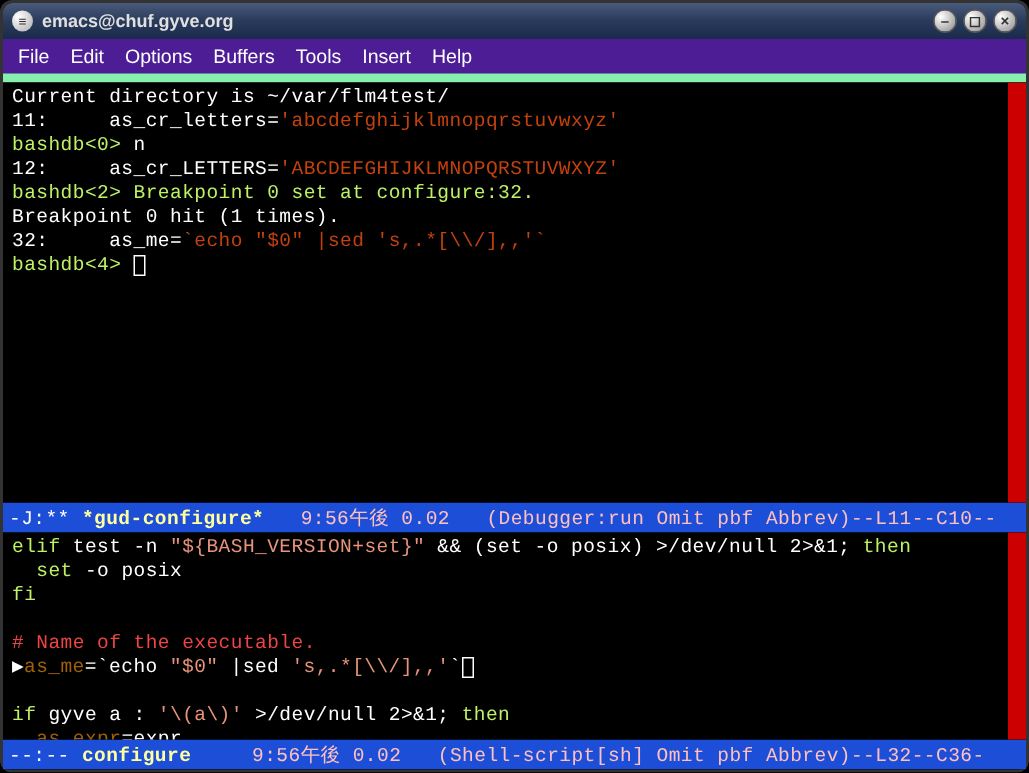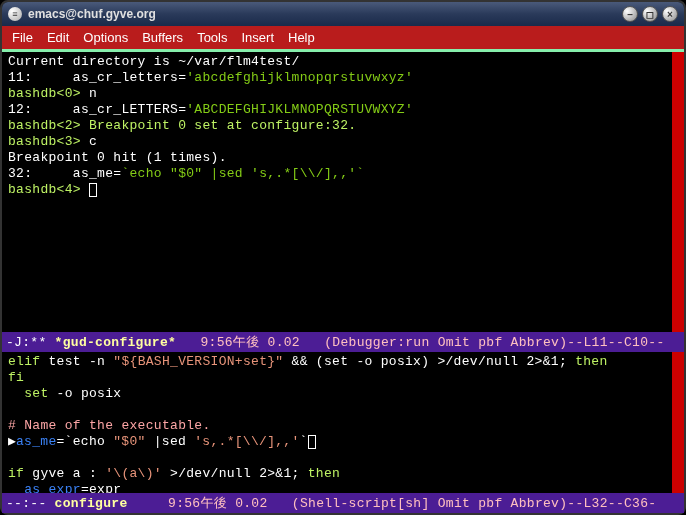--- a/index.html
+++ b/index.html
@@ -53,28 +53,28 @@
   background: radial-gradient(circle at 30% 30%, #fff, #888);
   border: 1px solid #555;
   display: flex;
   align-items: center;
   justify-content: center;
   font-size: 10px;
   font-weight: bold;
   color: #333;
 }
 .menubar {
-  background: #b91c1c;
+  background: #4c1d95;
   color: #fff;
   padding: 4px 10px;
   display: flex;
   gap: 14px;
   font-family: sans-serif;
   font-size: 13px;
-  border-bottom: 3px solid #86efac;
+  border-bottom: 6px solid #86efac;
 }
 .menubar span { cursor: default; }
 .editor {
   flex: 1;
   display: flex;
   flex-direction: column;
   background: #000;
   overflow: hidden;
 }
 .pane {
@@ -82,39 +82,39 @@
   background: #000;
   color: #fff;
   padding: 2px 6px;
   overflow: hidden;
   border-right: 12px solid #cc0000;
 }
 .pane.top { height: 280px; }
 .pane.bottom { flex: 1; }
 .line { white-space: pre; line-height: 16px; font-size: 13px; letter-spacing: 0.3px; }
 .cyan { color: #bef264; }
-.yellow { color: #84cc16; }
-.red { color: #fca5a5; }
+.yellow { color: #c2410c; }
+.red { color: #ef4444; }
 .salmon { color: #e8947a; }
 .white { color: #ffffff; }
-.gold { color: #3b82f6; }
+.gold { color: #a16207; }
 .cursor {
   display: inline-block;
   width: 8px;
   height: 14px;
   border: 1px solid #fff;
   vertical-align: text-bottom;
 }
 .arrow {
   color: #fff;
   display: inline-block;
   width: 8px;
 }
 .modeline {
-  background: #4c1d95;
+  background: #1d4ed8;
   color: #fff;
   padding: 1px 4px;
   font-size: 13px;
   white-space: pre;
   letter-spacing: 0.3px;
   overflow: hidden;
 }
 .modeline .buf { color: #ffffa0; font-weight: bold; }
 .modeline .rest { color: #ffc0c0; }
 </style>
@@ -145,32 +145,31 @@
   </div>
 
   <div class="editor">
 
     <div class="pane top">
       <div class="line white">Current directory is ~/var/flm4test/</div>
       <div class="line"><span class="white">11:     as_cr_letters=</span><span class="yellow">'abcdefghijklmnopqrstuvwxyz'</span></div>
       <div class="line"><span class="cyan">bashdb&lt;0&gt; </span><span class="white">n</span></div>
       <div class="line"><span class="white">12:     as_cr_LETTERS=</span><span class="yellow">'ABCDEFGHIJKLMNOPQRSTUVWXYZ'</span></div>
       <div class="line cyan">bashdb&lt;2&gt; Breakpoint 0 set at configure:32.</div>
-      <div class="line"><span class="cyan">bashdb&lt;3&gt; </span><span class="white">c</span></div>
       <div class="line white">Breakpoint 0 hit (1 times).</div>
       <div class="line"><span class="white">32:     as_me=</span><span class="yellow">`echo "$0" |sed 's,.*[\\/],,'`</span></div>
       <div class="line"><span class="cyan">bashdb&lt;4&gt; </span><span class="cursor"></span></div>
     </div>
 
     <div class="modeline"><span>-J:** </span><span class="buf">*gud-configure*</span><span class="rest">   9:56午後 0.02   (Debugger:run Omit pbf Abbrev)--L11--C10--</span></div>
 
     <div class="pane bottom">
       <div class="line"><span class="cyan">elif</span><span class="white"> test -n </span><span class="salmon">"${BASH_VERSION+set}"</span><span class="white"> &amp;&amp; (set -o posix) &gt;/dev/null 2&gt;&amp;1; </span><span class="cyan">then</span></div>
+      <div class="line"><span>  </span><span class="cyan">set</span><span class="white"> -o posix</span></div>
       <div class="line cyan">fi</div>
-      <div class="line"><span>  </span><span class="cyan">set</span><span class="white"> -o posix</span></div>
       <div class="line">&nbsp;</div>
       <div class="line red"># Name of the executable.</div>
       <div class="line"><span class="arrow">▶</span><span class="gold">as_me</span><span class="white">=`echo </span><span class="salmon">"$0"</span><span class="white"> |sed </span><span class="salmon">'s,.*[\\/],,'</span><span class="white">`</span><span class="cursor"></span></div>
       <div class="line">&nbsp;</div>
       <div class="line"><span class="cyan">if</span><span class="white"> gyve a : </span><span class="salmon">'\(a\)'</span><span class="white"> &gt;/dev/null 2&gt;&amp;1; </span><span class="cyan">then</span></div>
       <div class="line"><span>  </span><span class="gold">as_expr</span><span class="white">=expr</span></div>
     </div>
 
     <div class="modeline"><span>--:-- </span><span class="buf">configure</span><span class="rest">     9:56午後 0.02   (Shell-script[sh] Omit pbf Abbrev)--L32--C36-</span></div>
 

